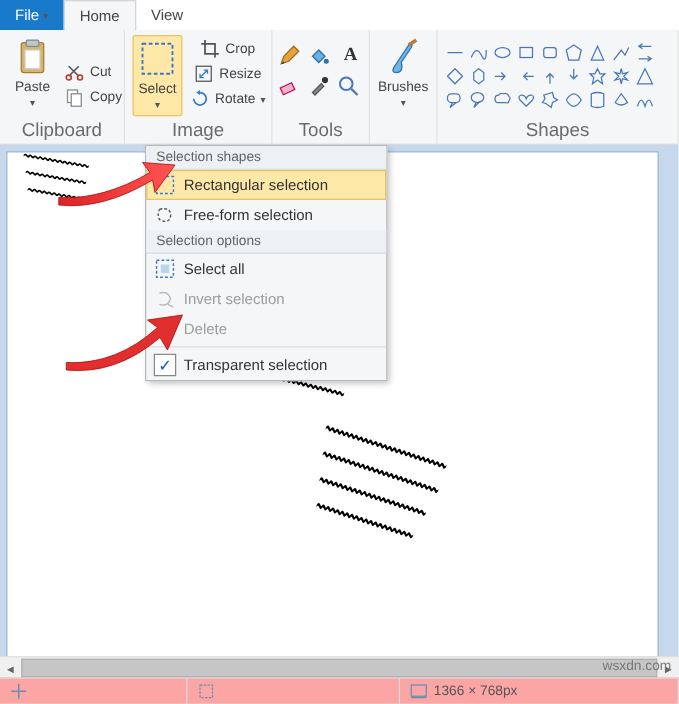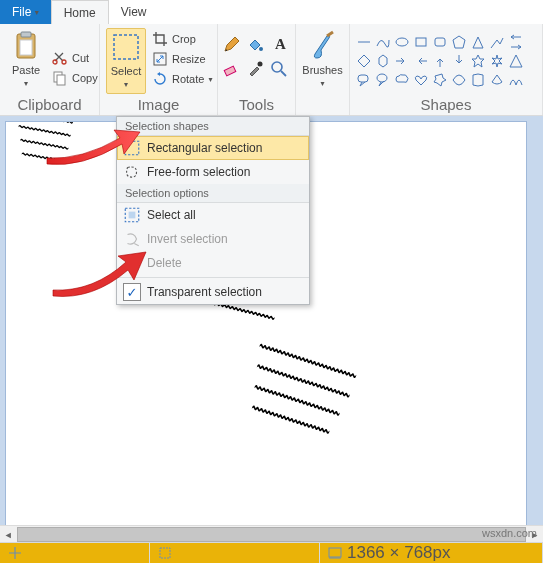--- a/index.html
+++ b/index.html
@@ -37,21 +37,21 @@
   .dd-header { background:#eef1f3; color:#636363; font-size:11px; padding:3px 8px; border-bottom:1px solid #d9dcde; }
   .dd-item { display:flex; align-items:center; gap:6px; padding:3px 6px; font-size:12px; color:#333; }
   .dd-item.hover { background:#fde8a7; border:1px solid #e5c465; padding:2px 5px; }
   .dd-item.disabled { color:#9c9c9c; }
   .dd-item .mk { width:18px; height:18px; display:flex; align-items:center; justify-content:center; }
   .dd-sep { height:1px; background:#d9dcde; margin:2px 0; }
   .chk { width:18px; height:18px; border:1px solid #888; background:#fff; display:flex; align-items:center; justify-content:center; font-size:13px; color:#1560bd; }
   
   .arrow { position:absolute; z-index:60; }
   
-  .statusbar { position:absolute; bottom:0; left:0; width:543px; height:21px; background:#eab308; border-top:1px solid #d6d9dc; display:flex; align-items:flex-start; font-size:17px; color:#555; }
+  .statusbar { position:absolute; bottom:0; left:0; width:543px; height:21px; background:#fca5a5; border-top:1px solid #d6d9dc; display:flex; align-items:flex-start; font-size:11px; color:#555; }
   .sb-cell { border-right:1px solid #d6d9dc; height:100%; display:flex; align-items:center; padding:0 8px; gap:5px; }
   .sb-cell svg { width:14px; height:14px; }
   .hscroll { position:absolute; bottom:21px; left:0; width:543px; height:17px; background:#f0f0f0; border-top:1px solid #dcdcdc; display:flex; }
   .hscroll .thumb { background:#c6c6c6; height:15px; margin:1px 0; width:520px; border:1px solid #aeaeae; }
   .hscroll .arrow-btn { width:17px; height:17px; display:flex; align-items:center; justify-content:center; background:#f0f0f0; font-size:9px; color:#666;}
   
   .watermark { position:absolute; bottom:24px; right:6px; font-size:11px; color:#777; z-index:5; }
   
   .yellow-blob { position:absolute; left:6px; top:130px; width:28px; height:28px; background:radial-gradient(circle at 40% 40%, #fff7b0, #ffe36b 60%, #f6d34a 100%); border-radius:50%; opacity:0.95; }
 </style>
@@ -102,21 +102,21 @@
   </div>
 
   <div class="group" style="width:118px;">
     <div class="group-body">
       <div class="vbtn" style="background:#fde8a7;border:1px solid #e5c465;border-radius:2px;">
         <svg viewBox="0 0 32 32">
             <rect x="4" y="4" width="24" height="24" fill="none" stroke="#3a76c4" stroke-width="1.5" stroke-dasharray="3 2"></rect>
           </svg>
         <span class="lbl"><span>Select</span><br><span class="dd">▾</span></span>
       </div>
-      <div class="mini-col" style="margin-top:2px;">
+      <div class="mini-col" style="margin-top:2px;align-items:center;">
         <div class="mini">
           <svg viewBox="0 0 16 16">
               <path d="M4 1 V12 H15 M1 4 H12 V15" stroke="#555" stroke-width="1.4" fill="none"></path>
             </svg>
           <span>Crop</span>
         </div>
         <div class="mini">
           <svg viewBox="0 0 16 16">
               <rect x="2" y="2" width="12" height="12" fill="none" stroke="#555"></rect>
               <path d="M5 11 L11 5 M8 5 H11 V8 M5 8 V11 H8" stroke="#2e7bd1" stroke-width="1" fill="none"></path>

